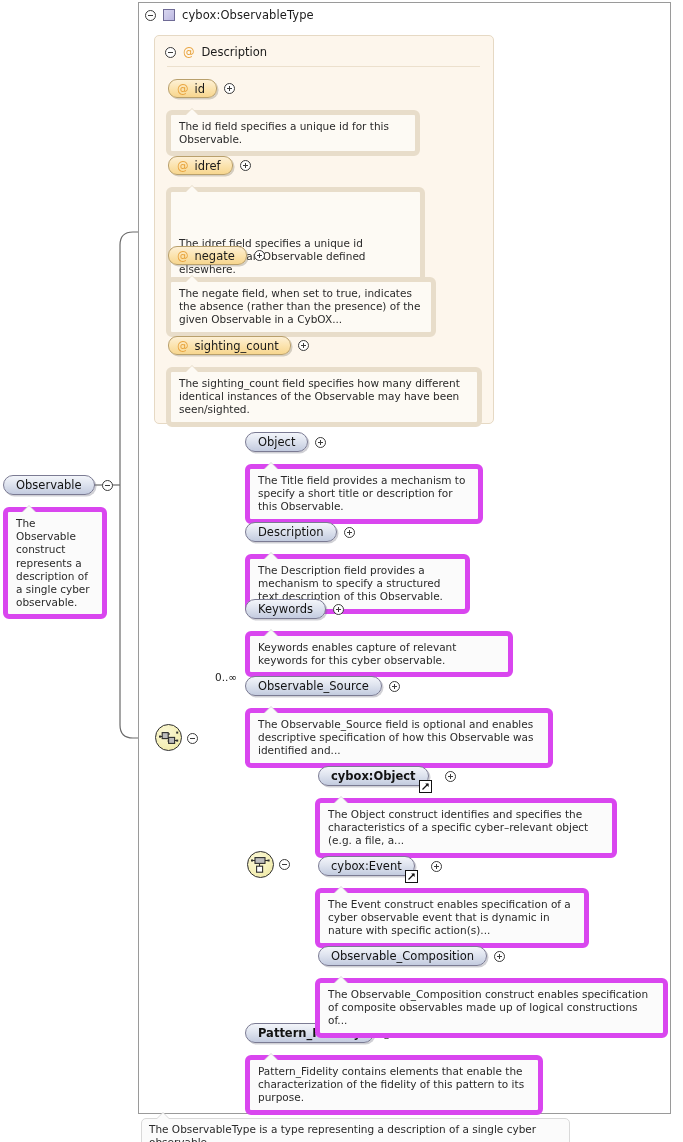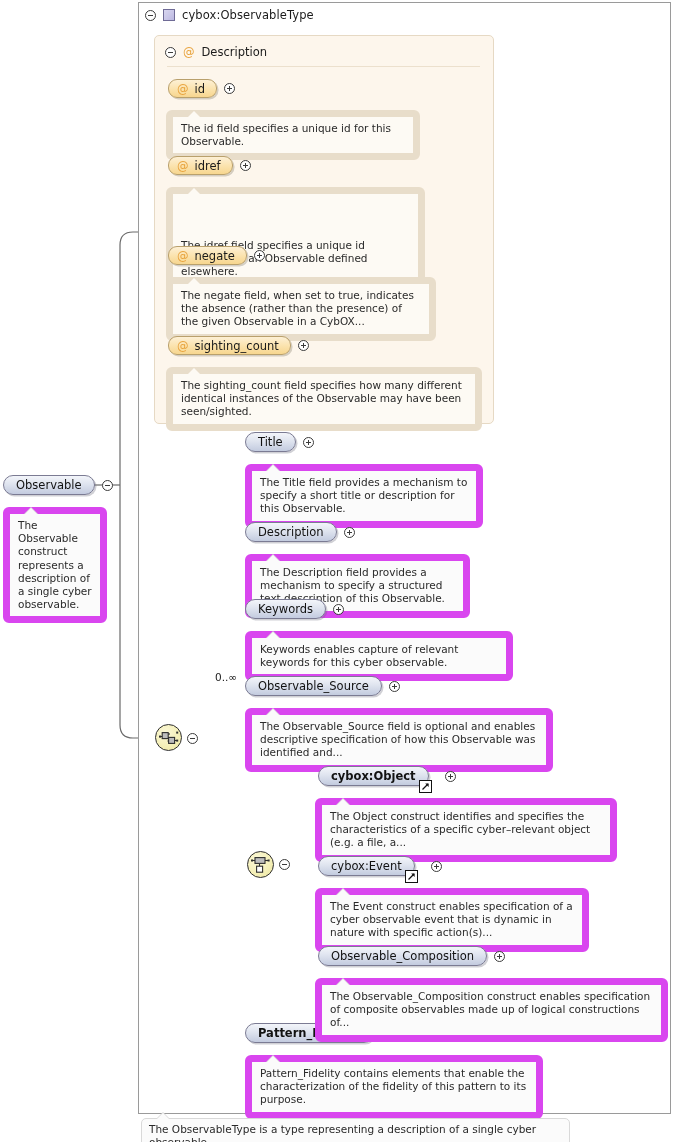--- a/index.html
+++ b/index.html
@@ -120,21 +120,21 @@
     border: 1.3px solid #121212;
     color: #121212;
     font-size: 10px; line-height: 10px;
     display: flex; align-items: center; justify-content: center;
   }
   .ext-link svg { display: block; }
 
   
   .doc {
     position: absolute;
-    border: 7px solid #d946ef;
+    border: 5px solid #d946ef;
     border-radius: 6px;
     background: #fbfbfb;
     font-size: 10.5px;
     line-height: 13.2px;
     color: #2a2a2a;
     padding: 5px 7px 5px 8px;
   }
   .doc.cream { background: #fdfaf4; border-color: #e8ddca; }
   .doc .tip, .doc .tip-in {
     position: absolute;
@@ -331,21 +331,21 @@
       <rect x="9.6" y="7.4" width="6" height="6" fill="#bdbdbd" stroke="#2e2e2e" stroke-width="1.1"></rect>
       <rect x="17.2" y="1.6" width="2" height="2" fill="#2e2e2e"></rect>
       <rect x="17.2" y="9.6" width="2" height="2" fill="#2e2e2e"></rect>
       <rect x="0" y="5.6" width="2" height="2" fill="#2e2e2e"></rect>
     </svg>
   </div>
   <span class="toggle" style="position:absolute; left:187px; top:733px;"></span>
 
   <div class="el-row" style="left:245px; top:432px;">
     <span class="pill-el">
-      <span>Title</span>
+      <span>Object</span>
     </span>
     <span class="toggle plus"></span>
   </div>
   <div class="doc" style="left:245px; top:464px; width:238px;">
     <span class="tip"></span>
     <span class="tip-in"></span>
     <span>The Title field provides a mechanism to specify a short title or description for this Observable.</span>
   </div>
 
   <div class="el-row" style="left:245px; top:522px;">

